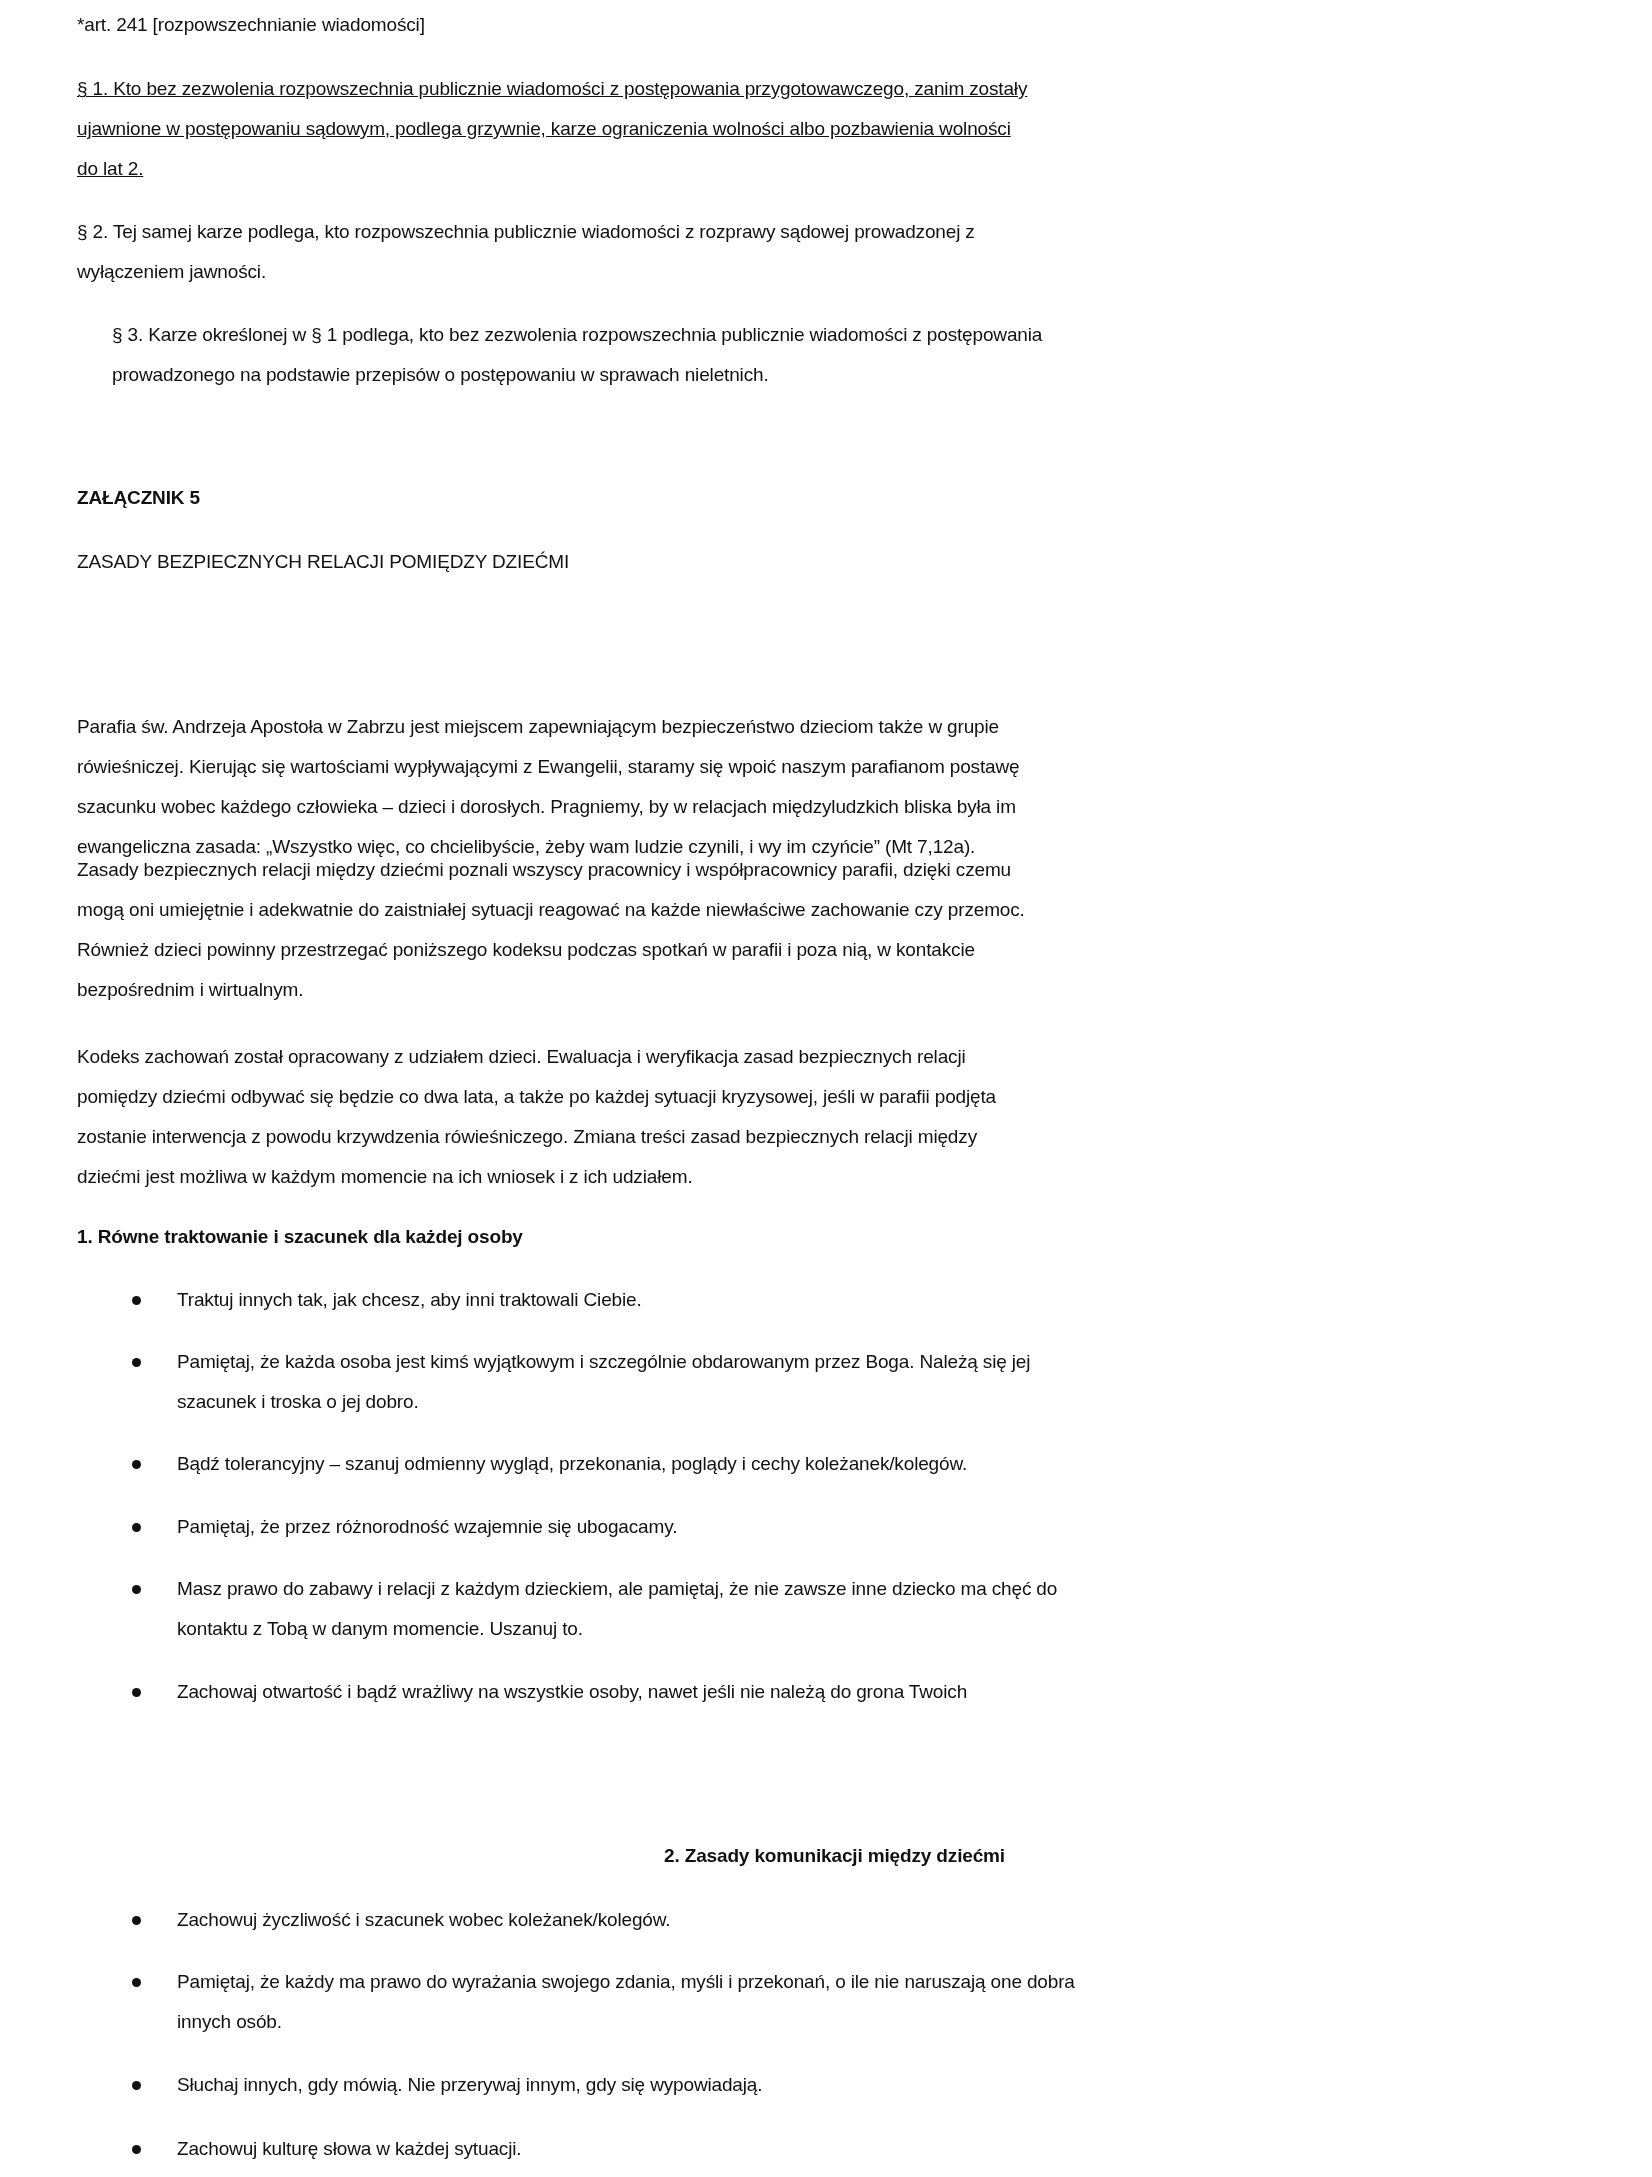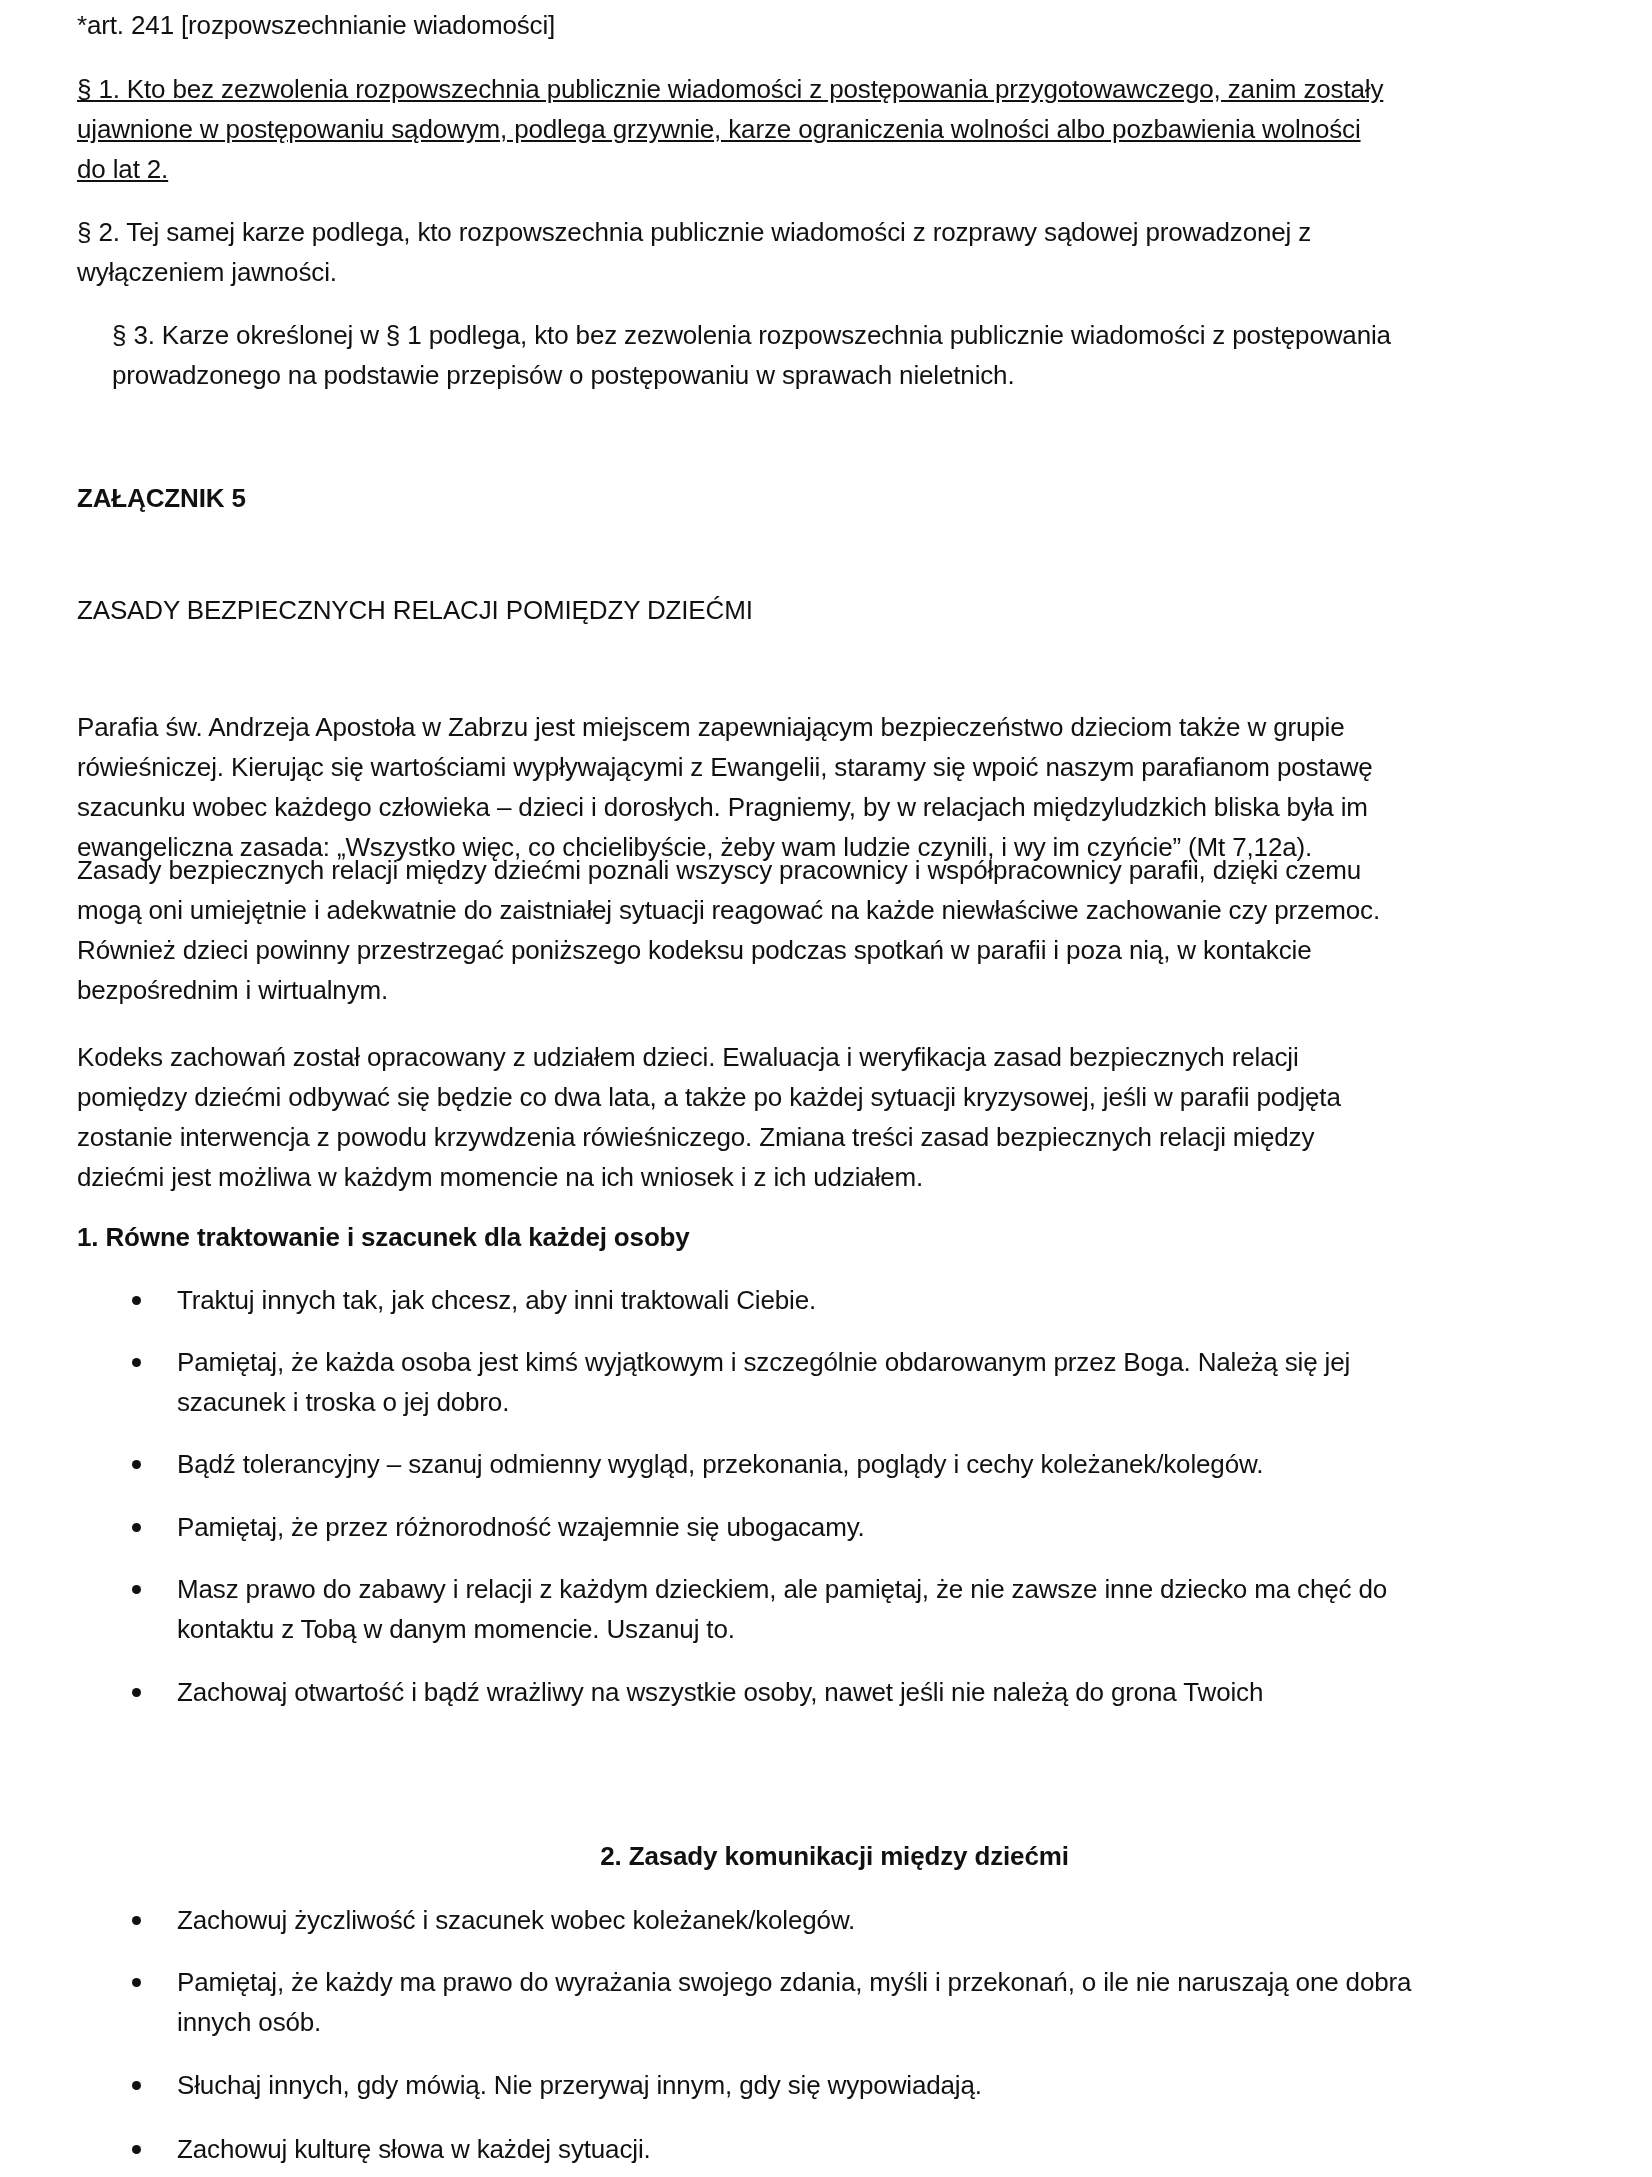--- a/index.html
+++ b/index.html
@@ -3,36 +3,36 @@
   <meta charset="utf-8">
   <style>
     html, body { margin: 0; padding: 0; background: #ffffff; }
     body {
       width: 1652px; height: 2177px; position: relative; overflow: hidden;
       font-family: "Liberation Sans", sans-serif; color: #111111;
     }
     .blk { position: absolute; left: 77px; right: 60px; }
     .ln {
       display: block; height: 40px; line-height: 40px;
-      font-size: 26px; white-space: nowrap; letter-spacing: -0.15px;
+      font-size: 19px; white-space: nowrap; letter-spacing: -0.15px;
     }
     .bold { font-weight: bold; }
     .bul { position: absolute; left: 132px; right: 60px; }
     .bul .dot {
       position: absolute; left: 0; top: 16px; width: 9px; height: 9px;
       border-radius: 50%; background: #111111;
     }
     .bul .txt { position: absolute; left: 45px; top: 0; }
 
     #b-art      { top: 5px; }
     #b-p1       { top: 69px; text-decoration: underline; }
     #b-p2       { top: 212px; }
     #b-p3       { top: 315px; margin-left: 35px; }
     #b-annex    { top: 478px; }
-    #b-title    { top: 542px; margin-top: 48px; }
+    #b-title    { top: 542px; }
     #b-intro1   { top: 667px; margin-top: 40px; }
     #b-intro2   { top: 850px; }
     #b-intro3   { top: 1037px; }
     #b-s1       { top: 1217px; }
     #s1-0 { top: 1280px; }
     #s1-1 { top: 1342px; }
     #s1-2 { top: 1444px; }
     #s1-3 { top: 1507px; }
     #s1-4 { top: 1569px; }
     #s1-5 { top: 1672px; }

